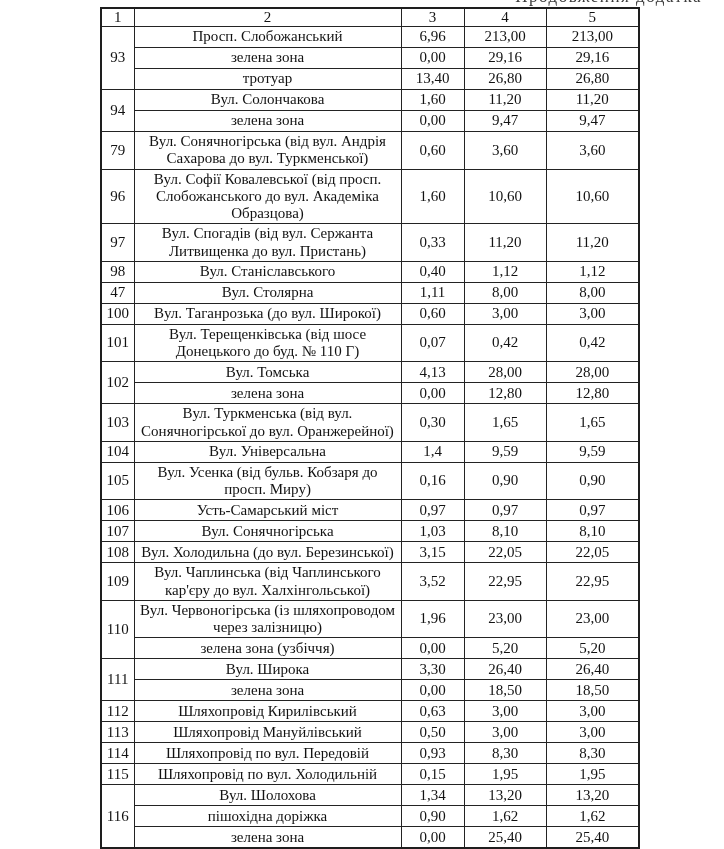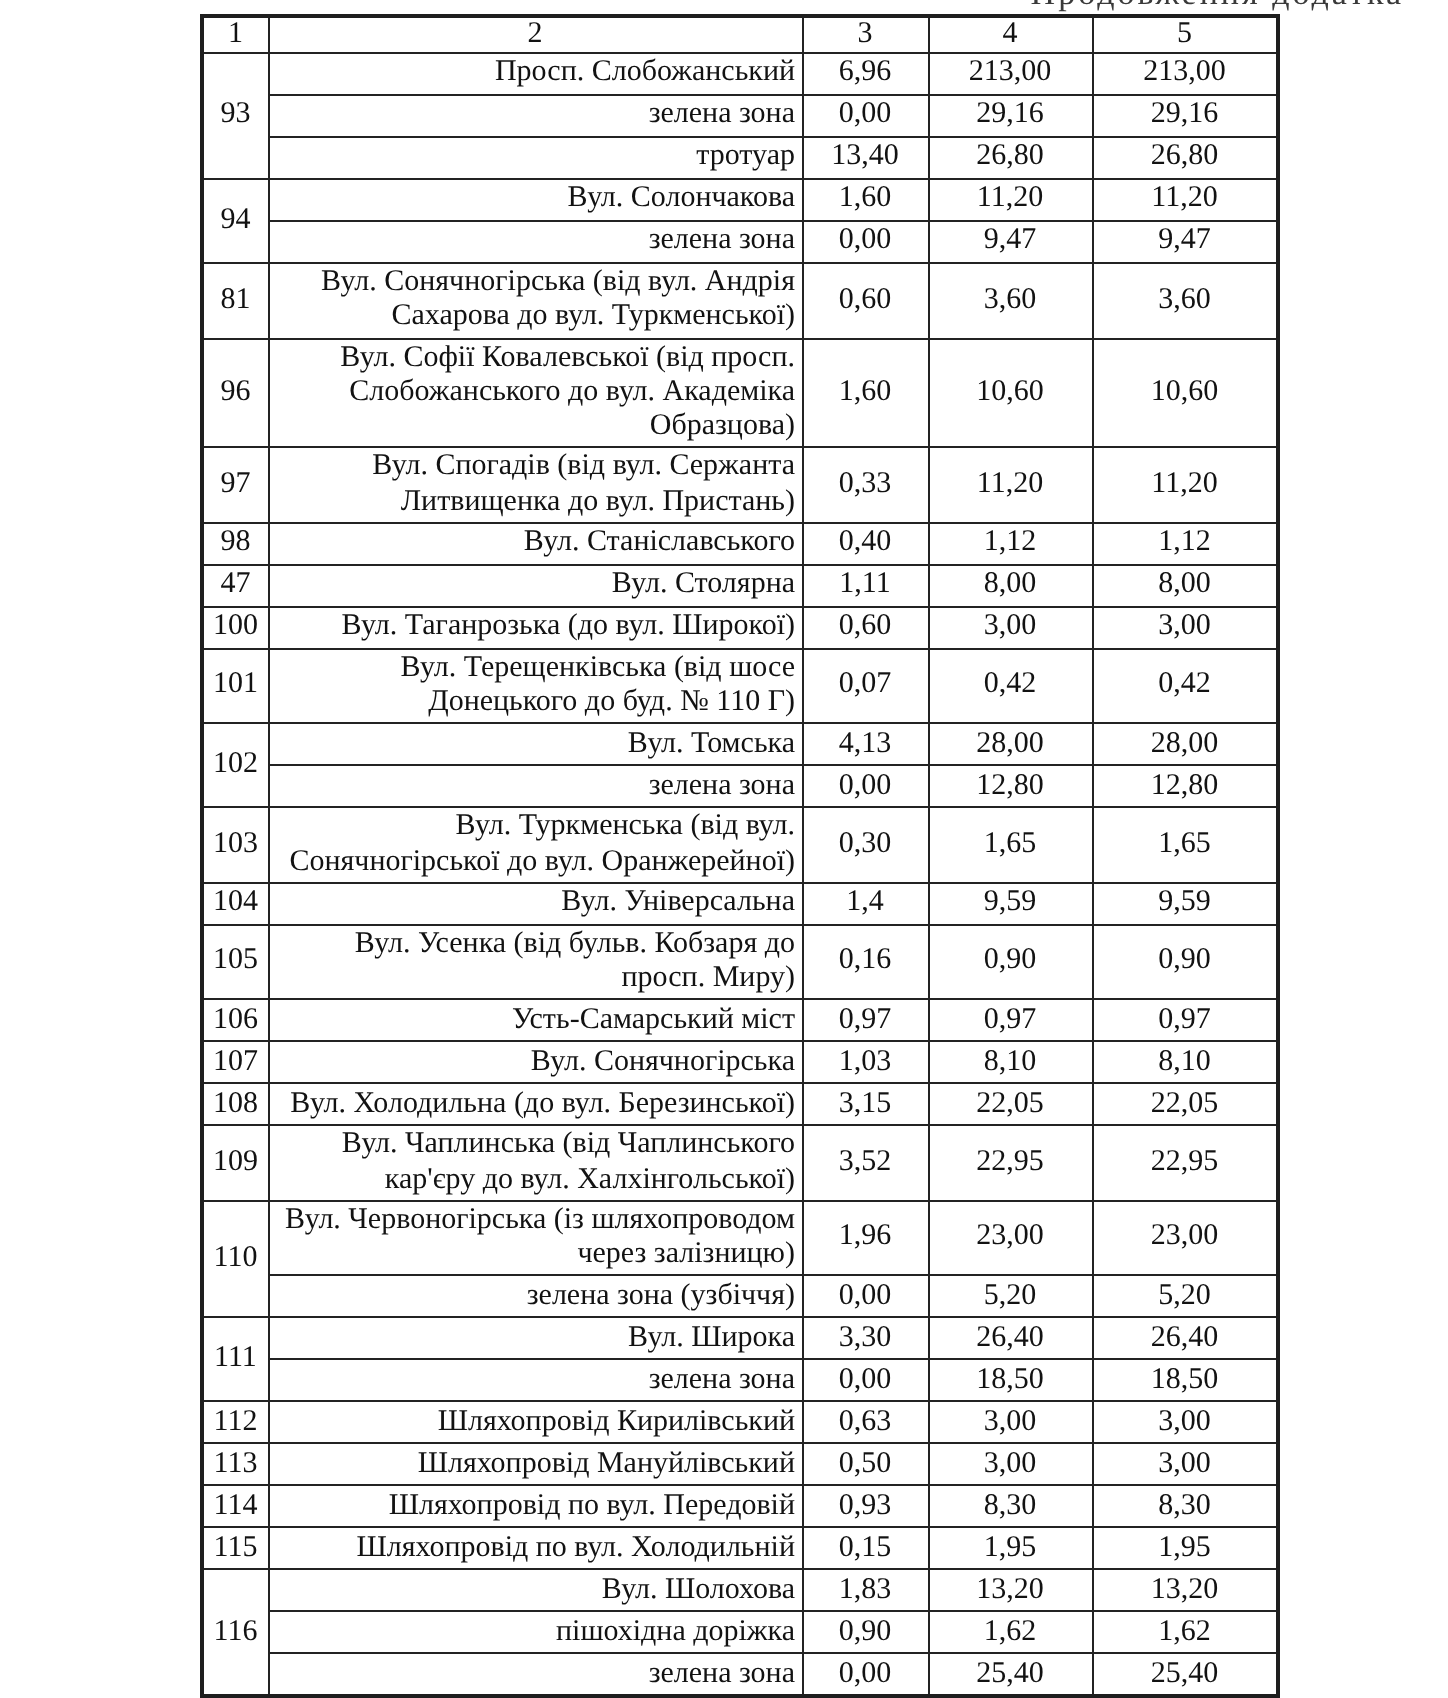--- a/index.html
+++ b/index.html
@@ -53,21 +53,21 @@
   }
   table.roads td {
     font-size: 15px;
     line-height: 1.15;
     padding: 1px 3px;
     vertical-align: middle;
     height: 18px;
     overflow: hidden;
   }
   td.num  { text-align: center; }
-  td.name { text-align: right; padding-left: 4px; }
+  td.name { text-align: center; padding-left: 4px; }
   td.val  { text-align: center; }
 </style>
 </head>
 <body>
 
 <div class="page">
 
   <div class="clip-line">
     <span>Продовження додатка</span>
   </div>
@@ -116,21 +116,21 @@
           <td class="val">11,20</td>
           <td class="val">11,20</td>
         </tr>
         <tr>
           <td class="name">зелена зона</td>
           <td class="val">0,00</td>
           <td class="val">9,47</td>
           <td class="val">9,47</td>
         </tr>
         <tr>
-          <td class="num" rowspan="1">81</td>
+          <td class="num" rowspan="1">79</td>
           <td class="name">Вул. Сонячногірська (від вул. Андрія Сахарова до вул. Туркменської)</td>
           <td class="val">0,60</td>
           <td class="val">3,60</td>
           <td class="val">3,60</td>
         </tr>
         <tr>
           <td class="num" rowspan="1">96</td>
           <td class="name">Вул. Софії Ковалевської (від просп. Слобожанського до вул. Академіка Образцова)</td>
           <td class="val">1,60</td>
           <td class="val">10,60</td>
@@ -283,21 +283,21 @@
         <tr>
           <td class="num" rowspan="1">115</td>
           <td class="name">Шляхопровід по вул. Холодильній</td>
           <td class="val">0,15</td>
           <td class="val">1,95</td>
           <td class="val">1,95</td>
         </tr>
         <tr>
           <td class="num" rowspan="3">116</td>
           <td class="name">Вул. Шолохова</td>
-          <td class="val">1,83</td>
+          <td class="val">1,34</td>
           <td class="val">13,20</td>
           <td class="val">13,20</td>
         </tr>
         <tr>
           <td class="name">пішохідна доріжка</td>
           <td class="val">0,90</td>
           <td class="val">1,62</td>
           <td class="val">1,62</td>
         </tr>
         <tr>

